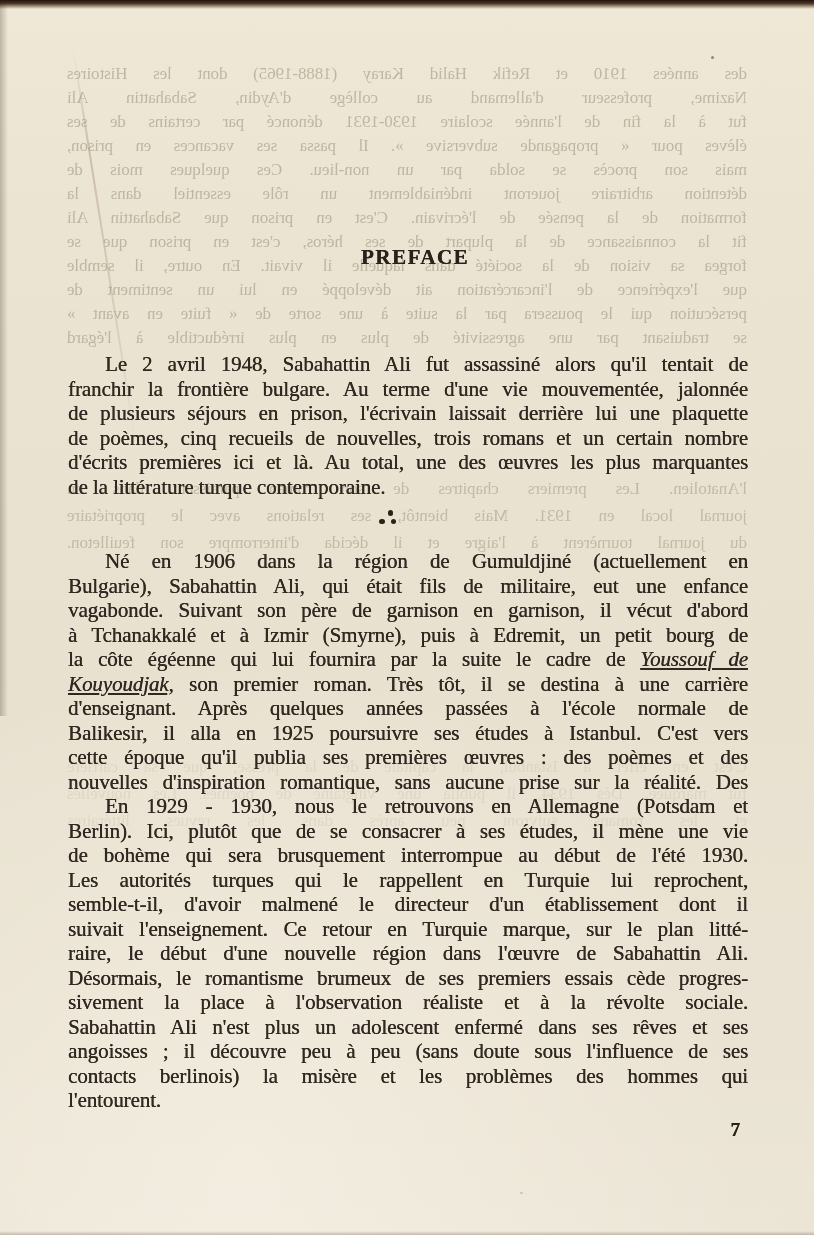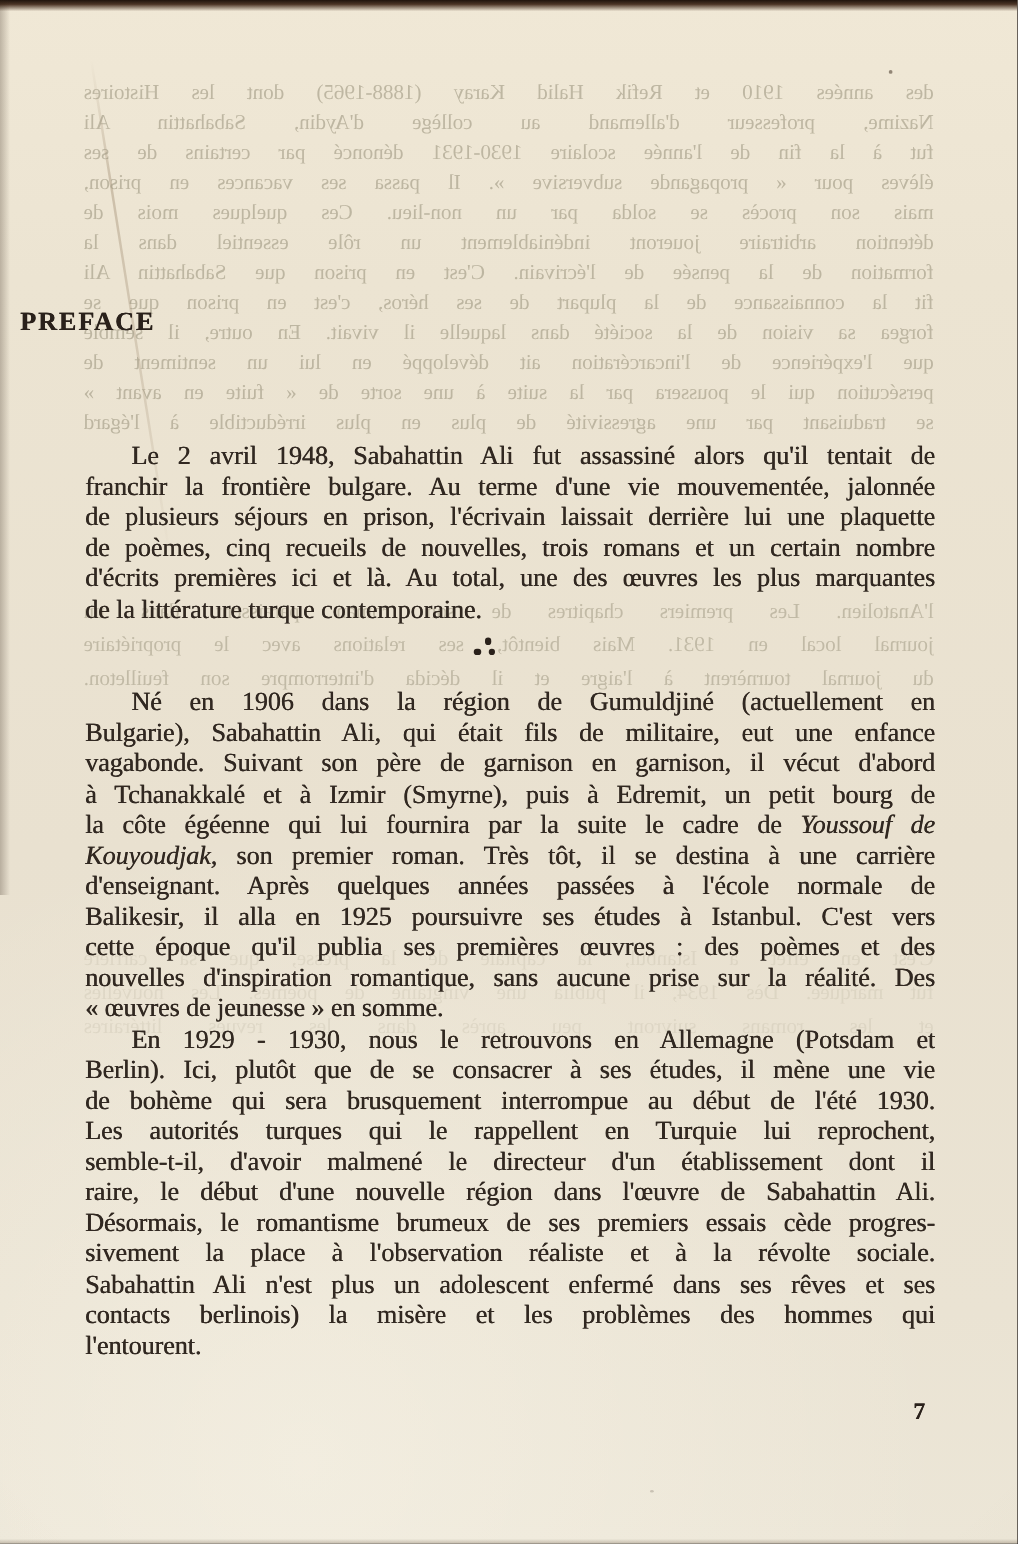--- a/index.html
+++ b/index.html
@@ -37,30 +37,30 @@
     transform: scaleX(-1); filter: blur(0.6px);
     color: #a19a84; font-size: 17px; letter-spacing: -.1px; word-spacing: .08em; }
   .ghost .gline { height: 24px; text-align: justify; text-align-last: justify; overflow: hidden; }
   .ghost-top { top: 64px; opacity: .62; }
   .ghost-mid { top: 479px; opacity: .55; }
   .ghost-mid .gline, .ghost-low .gline { height: 27px; }
   .ghost-low { top: 757px; opacity: .17; }
 
   
   .title { position: absolute; top: 245px; left: 0; right: 0; margin: 0;
-    text-align: left; font-size: 21px; font-weight: bold; letter-spacing: 1.5px;
+    text-align: center; font-size: 21px; font-weight: bold; letter-spacing: 1.5px;
     color: #2a211b; text-shadow: .3px 0 0 currentColor; z-index: 3; padding-left: 16px; }
   .body-text { position: absolute; top: 352px; left: 68px; right: 66px;
     font-size: 21px; line-height: 24.5px; letter-spacing: -.1px;
     text-shadow: .3px 0 0 currentColor; z-index: 2; }
   .para-host { margin: 0; }
   .line { height: 24.5px; text-align: justify; text-align-last: justify; overflow: hidden; }
   .line.last { text-align-last: left; }
   .line.indent { text-indent: 37px; }
-  .line i { font-style: italic; }
+  .line i { font-style: italic; text-decoration: underline; }
 
   .asterism { height: 50px; position: relative; z-index: 2; }
   .asterism .cluster { position: absolute; left: 50%; top: 11px; transform: translateX(-29px);
     display: flex; flex-direction: column; align-items: center; }
   .asterism .dot { width: 5.5px; height: 5.5px; border-radius: 50%; background: #2a211b; }
   .asterism .dot.top { margin-left: 6px; margin-bottom: 3px; }
   .asterism .dot-row { display: flex; gap: 6px; }
 
   .pagenum { position: absolute; top: 1119px; right: 74px;
     font-size: 19px; font-weight: bold; color: #2a211b;
@@ -127,32 +127,33 @@
         <div class="line indent"><span>Né en 1906 dans la région de Gumuldjiné (actuellement en</span></div>
         <div class="line"><span>Bulgarie), Sabahattin Ali, qui était fils de militaire, eut une enfance</span></div>
         <div class="line"><span>vagabonde. Suivant son père de garnison en garnison, il vécut d'abord</span></div>
         <div class="line"><span>à Tchanakkalé et à Izmir (Smyrne), puis à Edremit, un petit bourg de</span></div>
         <div class="line"><span>la côte égéenne qui lui fournira par la suite le cadre de </span><i>Youssouf de</i></div>
         <div class="line"><i>Kouyoudjak,</i><span> son premier roman. Très tôt, il se destina à une carrière</span></div>
         <div class="line"><span>d'enseignant. Après quelques années passées à l'école normale de</span></div>
         <div class="line"><span>Balikesir, il alla en 1925 poursuivre ses études à Istanbul. C'est vers</span></div>
         <div class="line"><span>cette époque qu'il publia ses premières œuvres : des poèmes et des</span></div>
         <div class="line"><span>nouvelles d'inspiration romantique, sans aucune prise sur la réalité. Des</span></div>
-        <div class="line last"><span>« œuvres de jeunesse » en somme.</span></div>
       </div>
     <div class="para-host">
         <div class="line indent"><span>En 1929 - 1930, nous le retrouvons en Allemagne (Potsdam et</span></div>
         <div class="line"><span>Berlin). Ici, plutôt que de se consacrer à ses études, il mène une vie</span></div>
         <div class="line"><span>de bohème qui sera brusquement interrompue au début de l'été 1930.</span></div>
         <div class="line"><span>Les autorités turques qui le rappellent en Turquie lui reprochent,</span></div>
         <div class="line"><span>semble-t-il, d'avoir malmené le directeur d'un établissement dont il</span></div>
+        <div class="line"><span>suivait l'enseignement. Ce retour en Turquie marque, sur le plan litté-</span></div>
         <div class="line"><span>raire, le début d'une nouvelle région dans l'œuvre de Sabahattin Ali.</span></div>
         <div class="line"><span>Désormais, le romantisme brumeux de ses premiers essais cède progres-</span></div>
         <div class="line"><span>sivement la place à l'observation réaliste et à la révolte sociale.</span></div>
         <div class="line"><span>Sabahattin Ali n'est plus un adolescent enfermé dans ses rêves et ses</span></div>
+        <div class="line"><span>angoisses ; il découvre peu à peu (sans doute sous l'influence de ses</span></div>
         <div class="line"><span>contacts berlinois) la misère et les problèmes des hommes qui</span></div>
         <div class="line last"><span>l'entourent.</span></div>
       </div>
   </div>
 
   <div class="pagenum">7</div>
 
 </div>
 
 </body></html>

